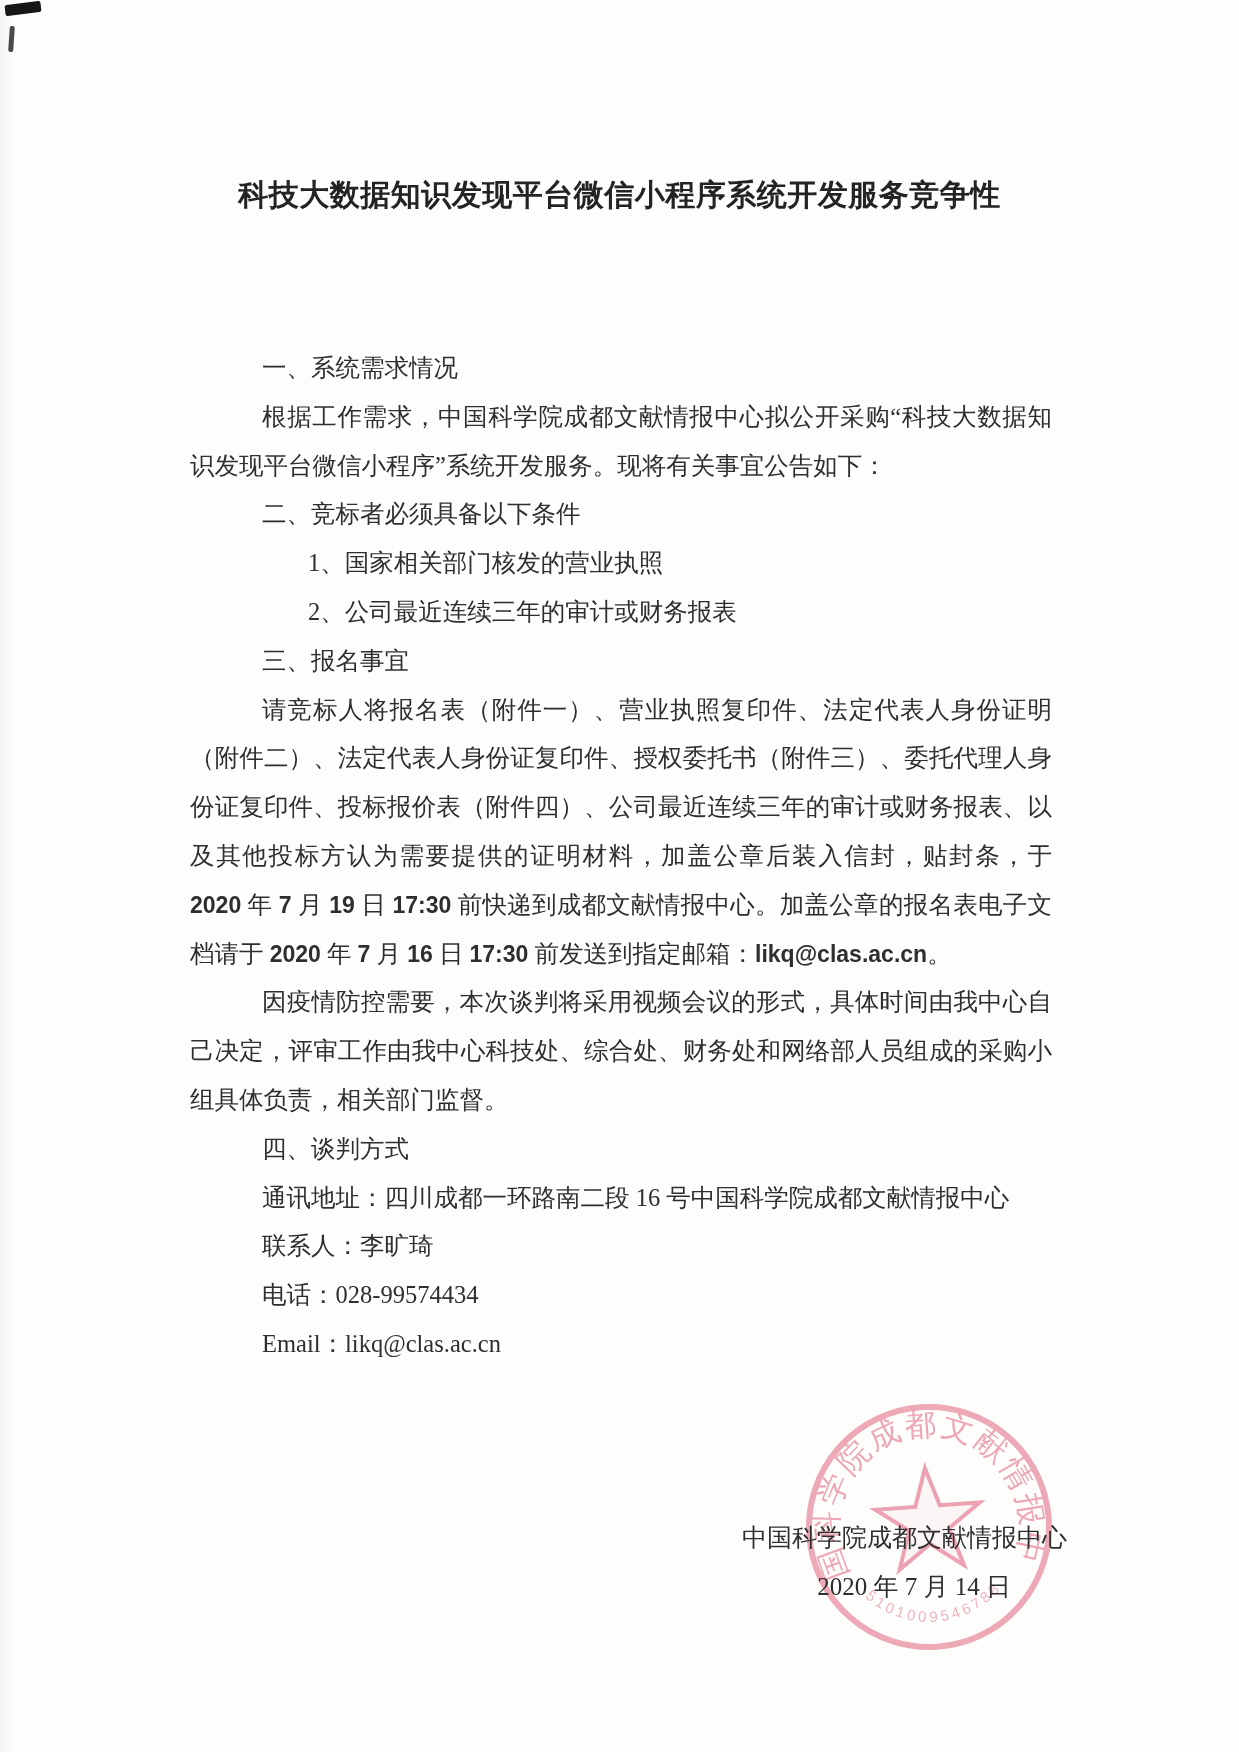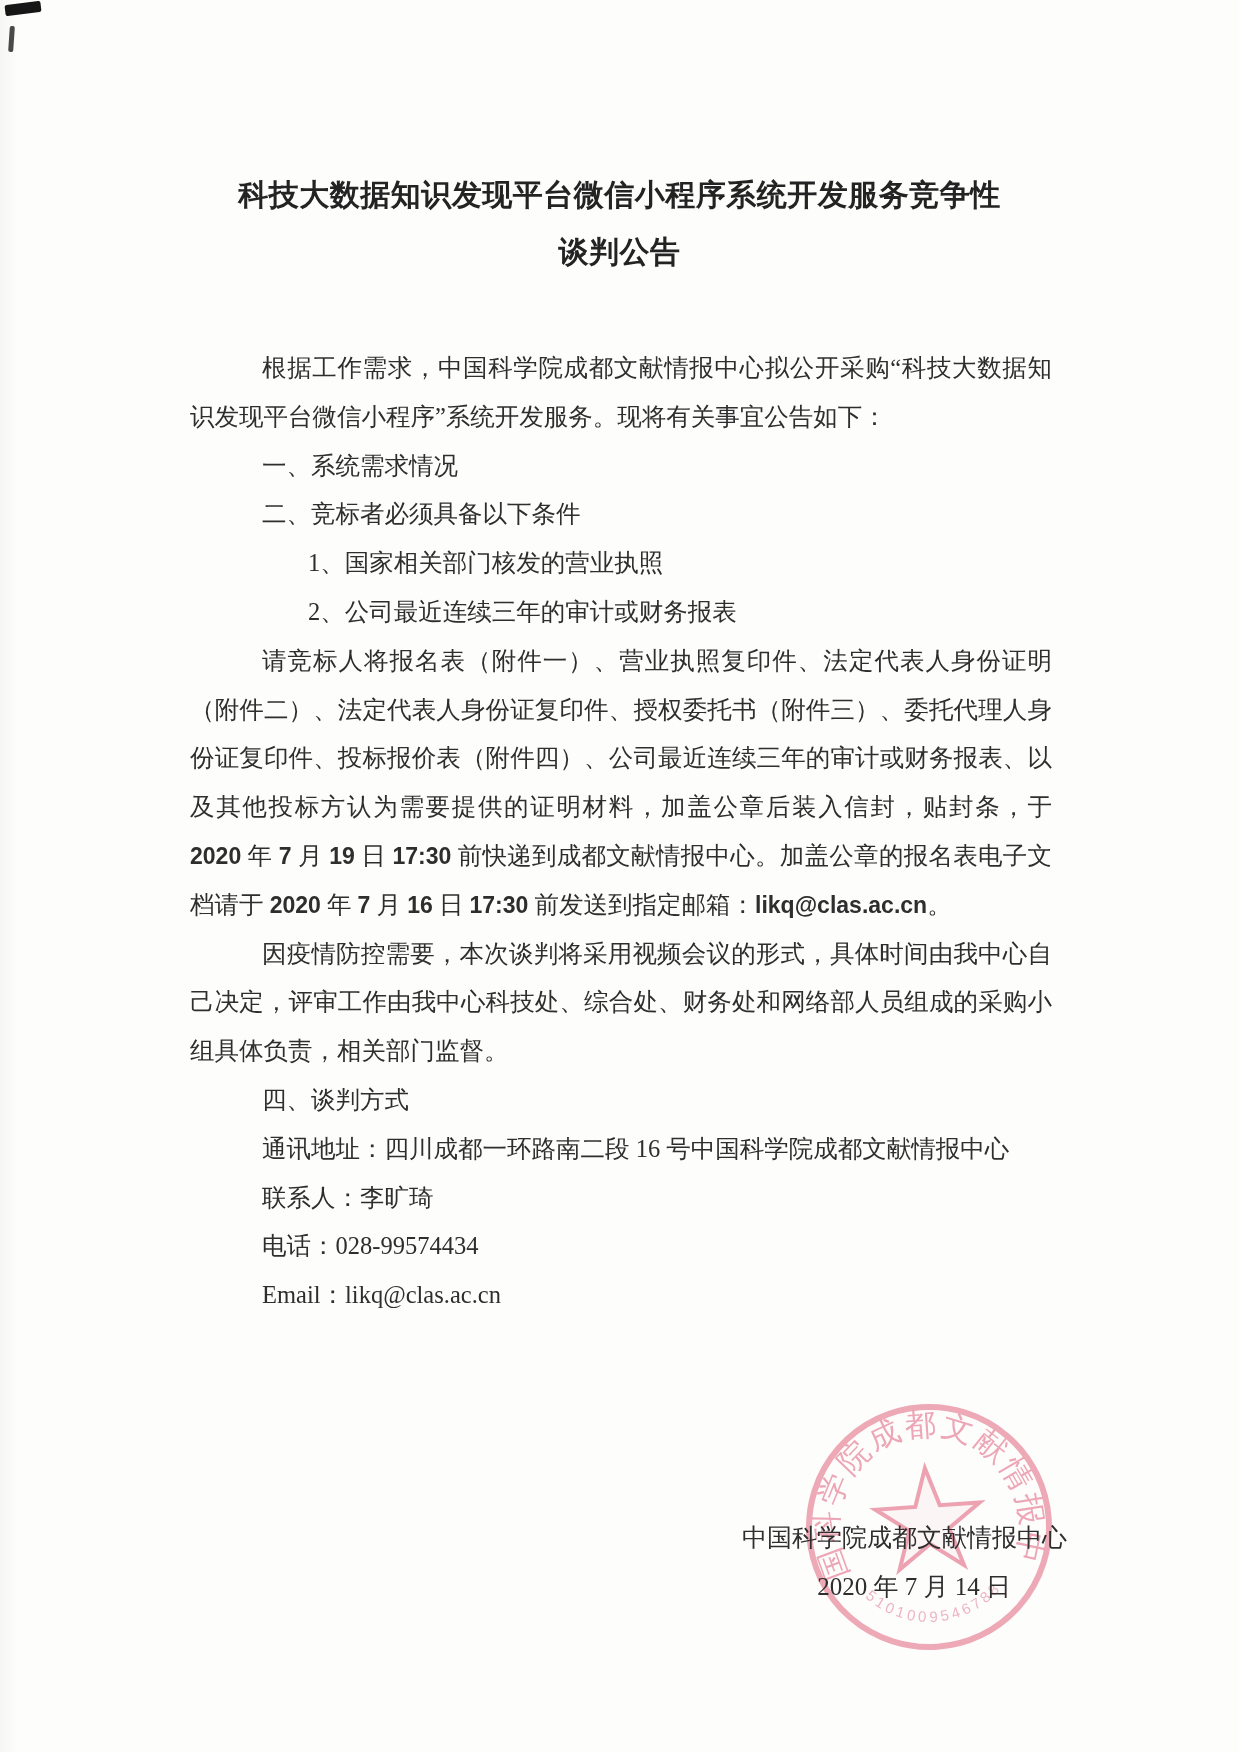--- a/index.html
+++ b/index.html
@@ -60,29 +60,29 @@
 </head>
 <body>
 
 <div class="page">
 
   <div class="artifact-corner"></div>
   <div class="artifact-speck"></div>
 
   <div class="title">
     <div>科技大数据知识发现平台微信小程序系统开发服务竞争性</div>
-    <div>谈判公告</div>
   </div>
 
   <div class="body-text" id="body-text">
+      <p class="para indent latin-serif">一、系统需求情况</p>
       <p class="para indent latin-serif">根据工作需求，中国科学院成都文献情报中心拟公开采购“科技大数据知识发现平台微信小程序”系统开发服务。现将有关事宜公告如下：</p>
-      <p class="para indent latin-serif">一、系统需求情况</p>
       <p class="para indent latin-serif">二、竞标者必须具备以下条件</p>
       <p class="para sub latin-serif"><span class="latin">1</span>、国家相关部门核发的营业执照</p>
       <p class="para sub latin-serif"><span class="latin">2</span>、公司最近连续三年的审计或财务报表</p>
+      <p class="para indent latin-serif">三、报名事宜</p>
       <p class="para indent latin-sans">请竞标人将报名表（附件一）、营业执照复印件、法定代表人身份证明（附件二）、法定代表人身份证复印件、授权委托书（附件三）、委托代理人身份证复印件、投标报价表（附件四）、公司最近连续三年的审计或财务报表、以及其他投标方认为需要提供的证明材料，加盖公章后装入信封，贴封条，于 <span class="latin">2020</span> 年 <span class="latin">7</span> 月 <span class="latin">19</span> 日 <span class="latin">17:30</span> 前快递到成都文献情报中心。加盖公章的报名表电子文档请于 <span class="latin">2020</span> 年 <span class="latin">7</span> 月 <span class="latin">16</span> 日 <span class="latin">17:30</span> 前发送到指定邮箱：<span class="latin">likq@clas.ac.cn</span>。</p>
       <p class="para indent latin-serif">因疫情防控需要，本次谈判将采用视频会议的形式，具体时间由我中心自己决定，评审工作由我中心科技处、综合处、财务处和网络部人员组成的采购小组具体负责，相关部门监督。</p>
       <p class="para indent latin-serif">四、谈判方式</p>
       <p class="para indent latin-serif">通讯地址：四川成都一环路南二段 <span class="latin">16</span> 号中国科学院成都文献情报中心</p>
       <p class="para indent latin-serif">联系人：李旷琦</p>
       <p class="para indent latin-serif">电话：<span class="latin">028-99574434</span></p>
       <p class="para indent latin-serif"><span class="latin">Email</span>：<span class="latin">likq@clas.ac.cn</span></p>
     </div>
 
   <div class="signature">

